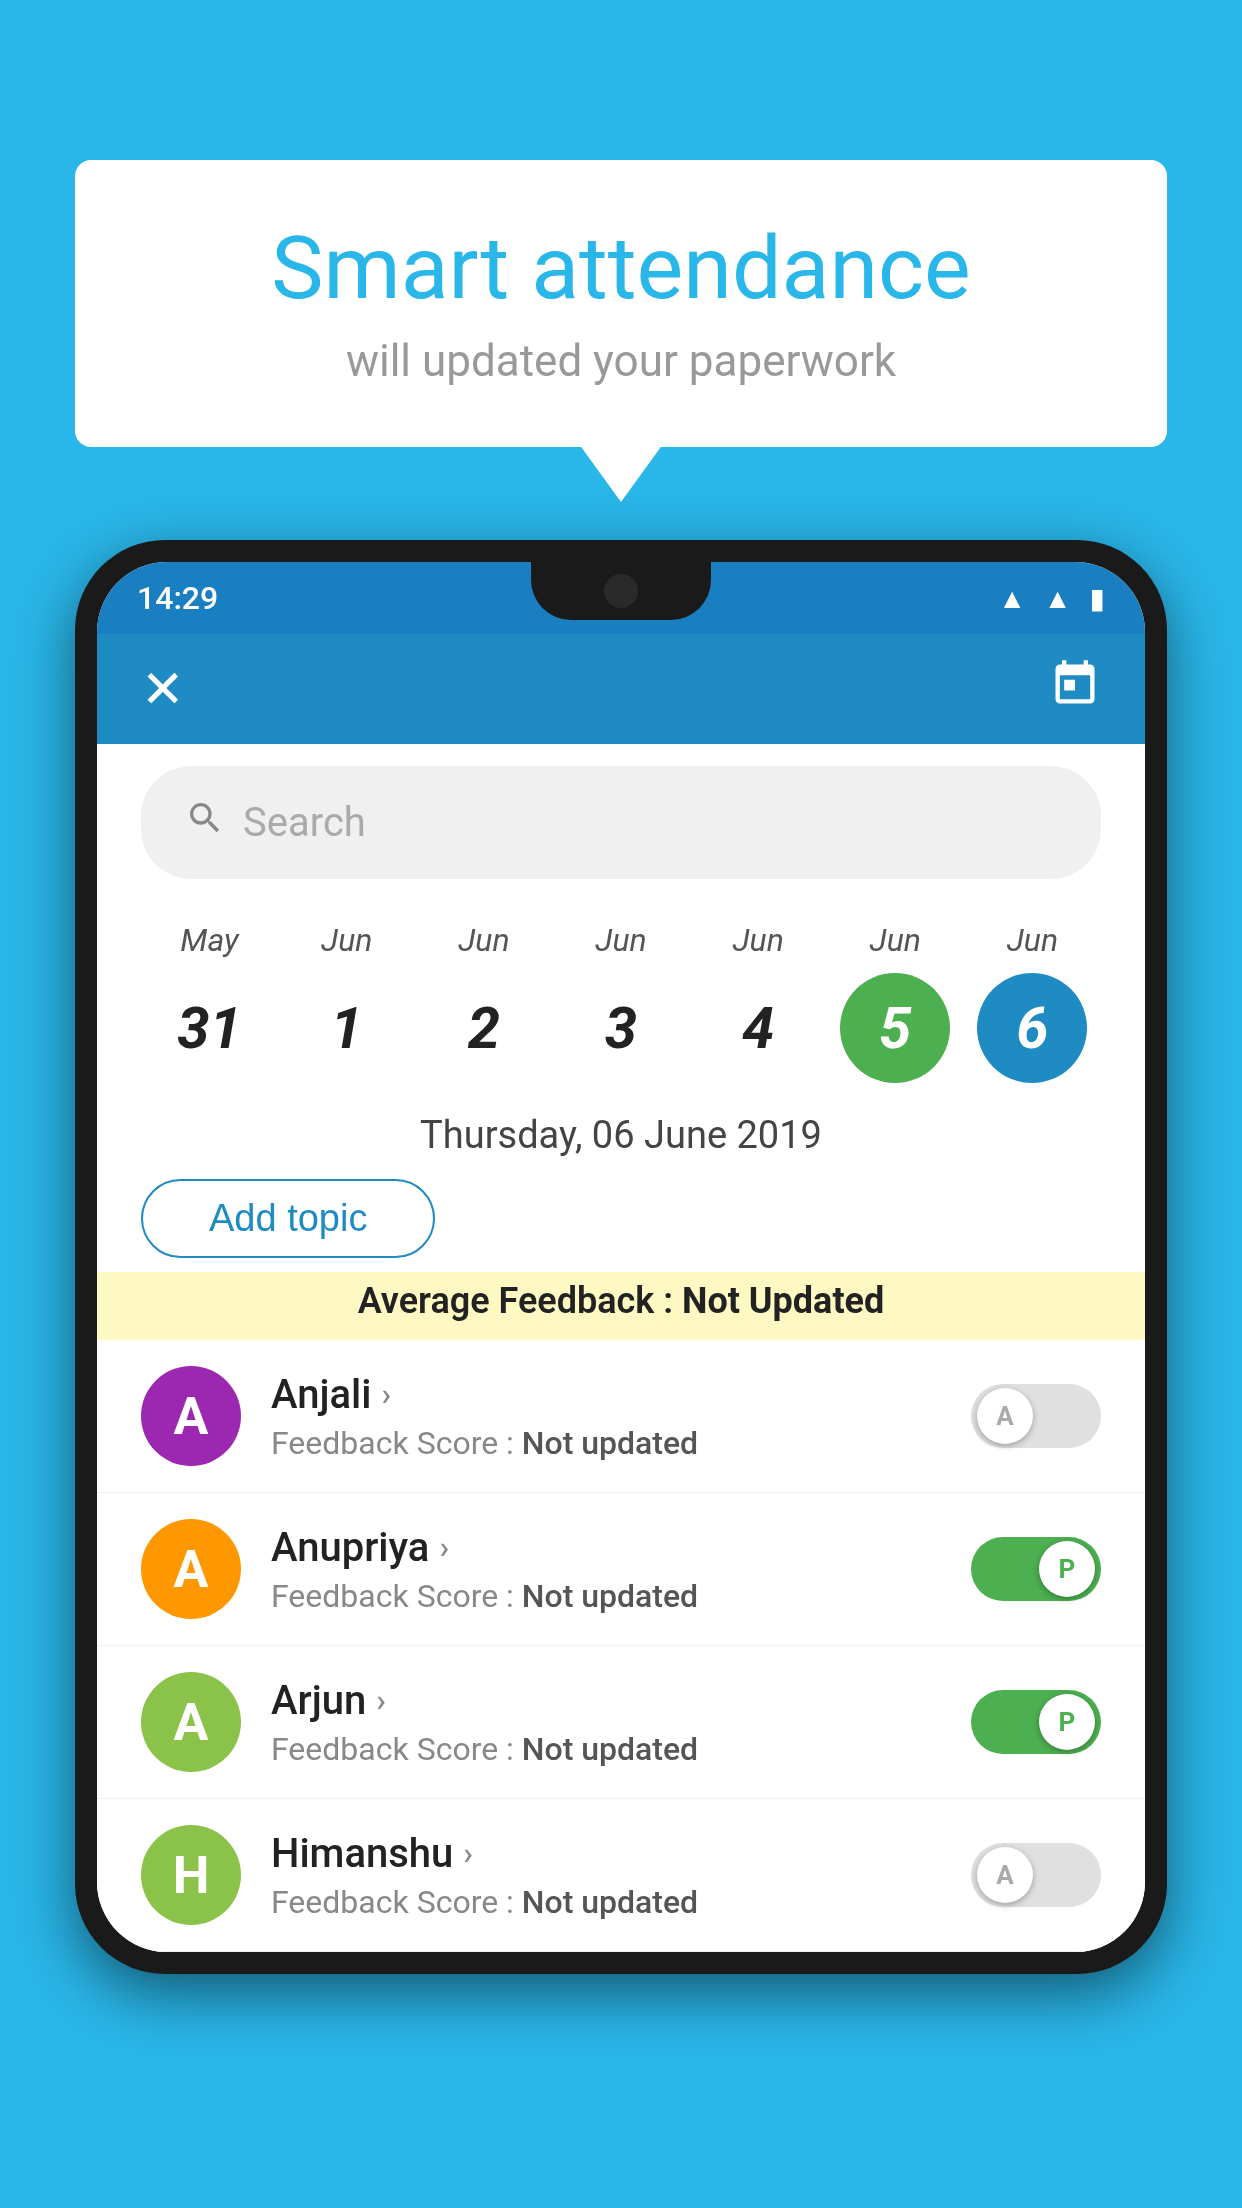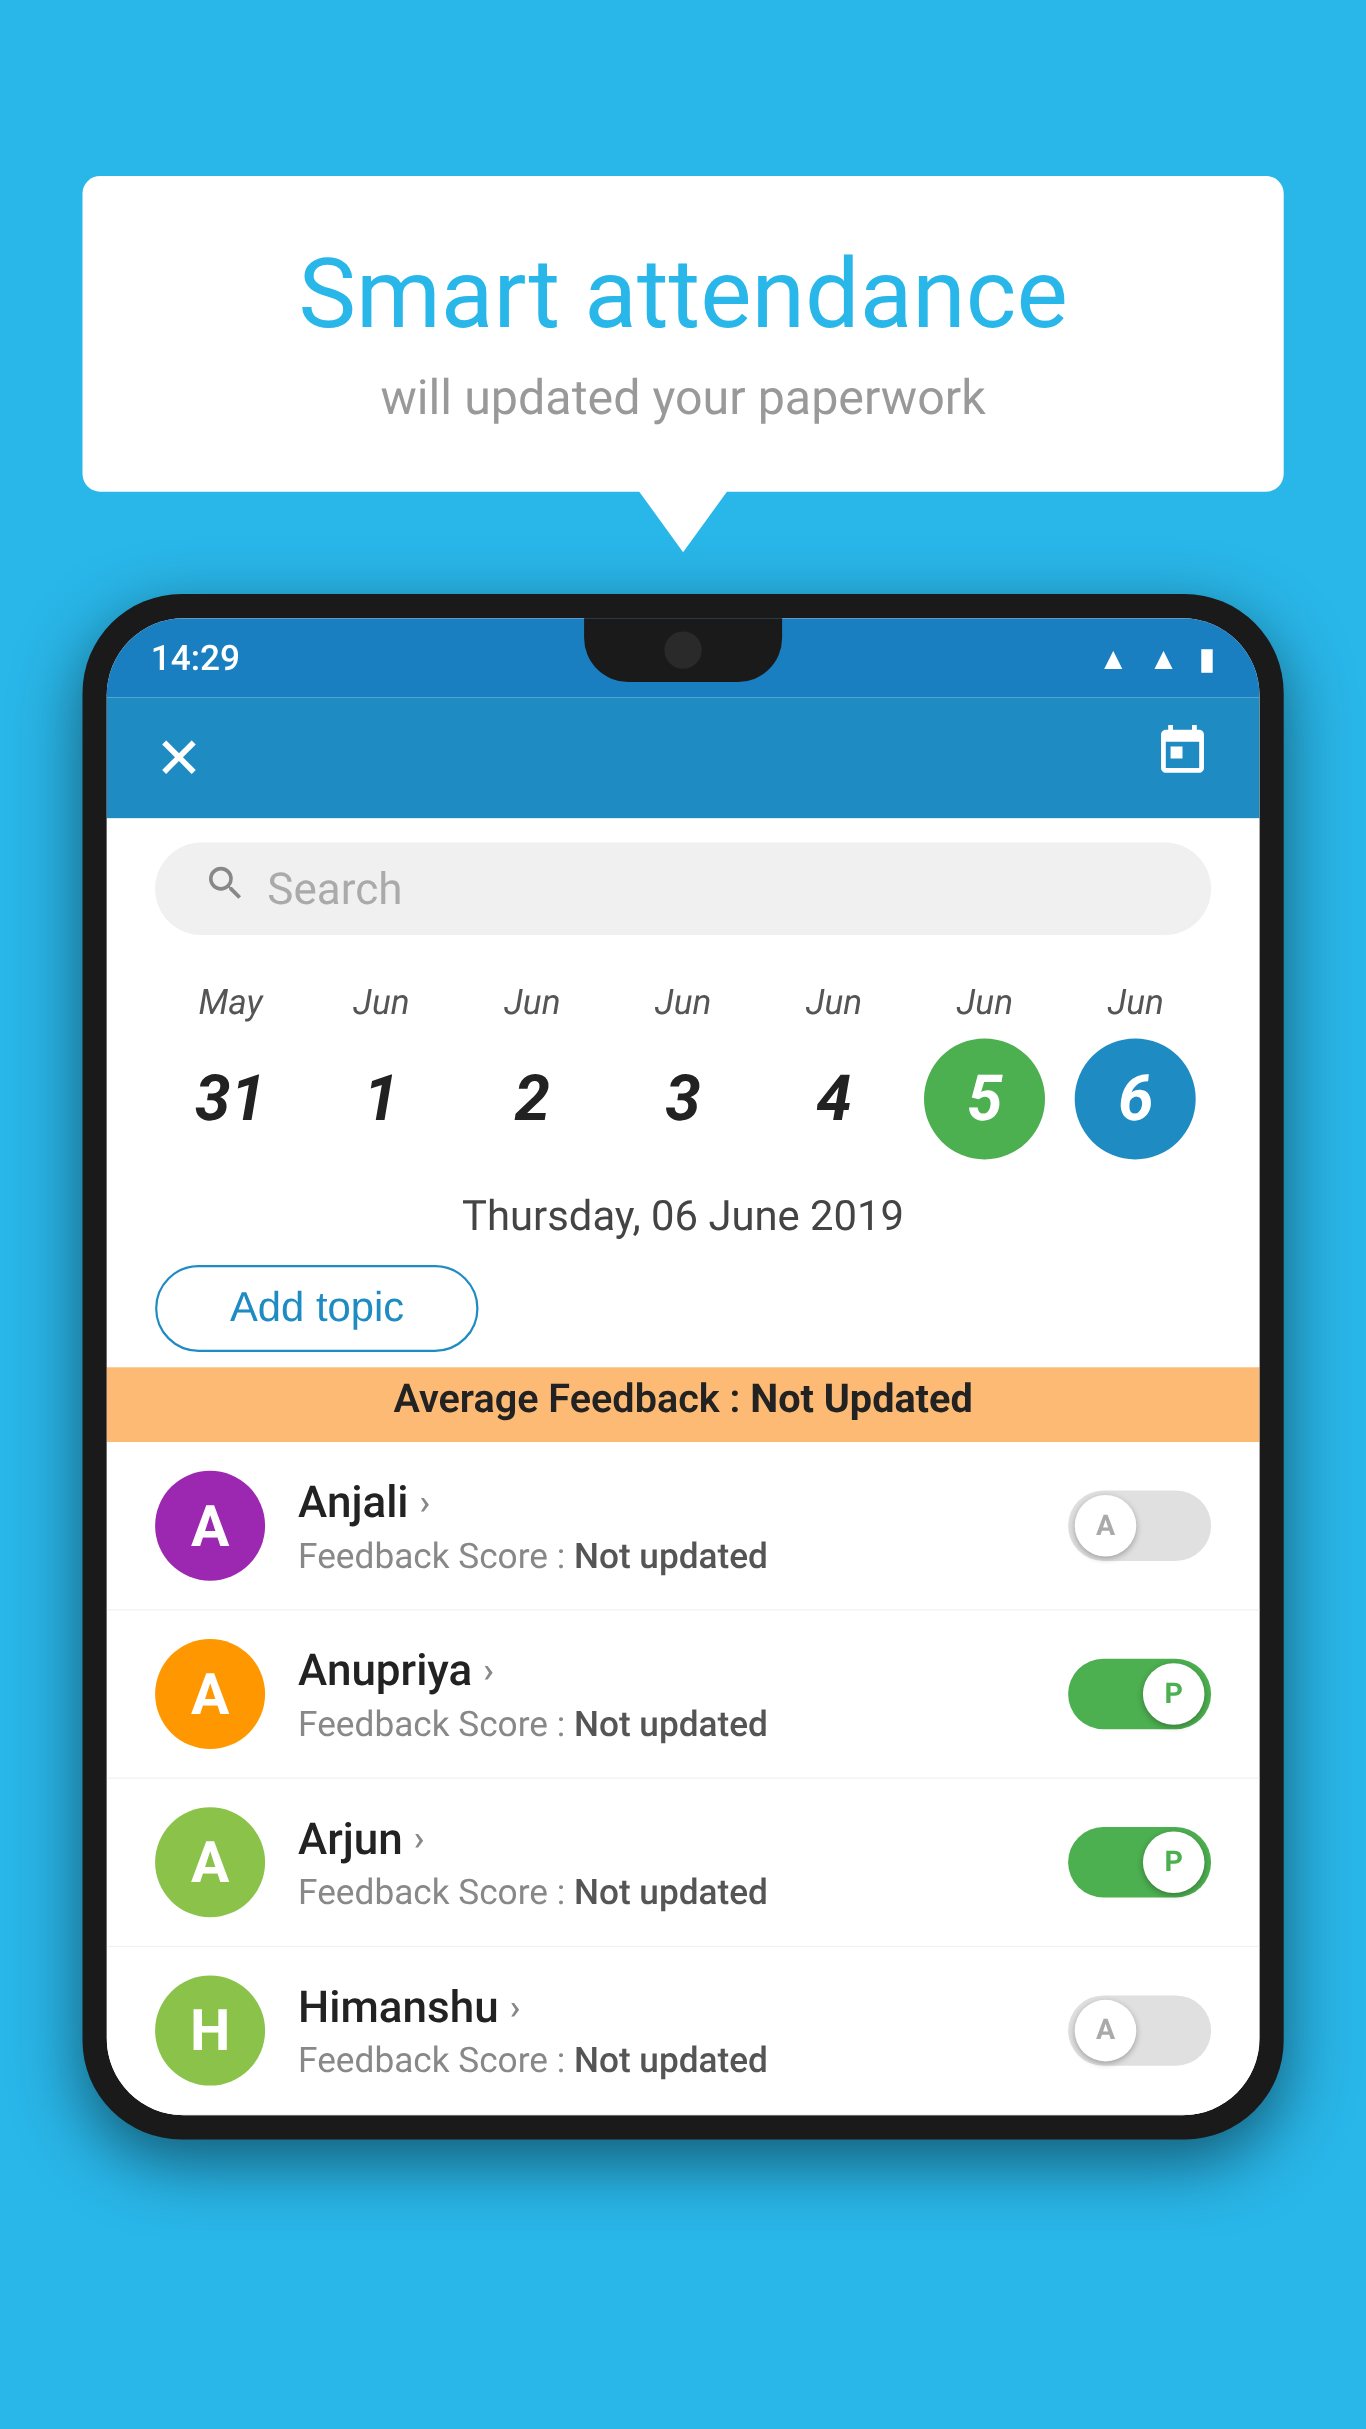--- a/index.html
+++ b/index.html
@@ -142,21 +142,21 @@
     }
 
     
     .search-container {
       background: white;
       padding: 22px 44px;
     }
     .search-bar {
       background: #f0f0f0;
       border-radius: 50px;
-      height: 84px;
+      height: 113px;
       display: flex;
       align-items: center;
       padding: 0 44px;
       gap: 18px;
     }
     .search-icon-wrap {
       color: #888;
       font-size: 40px;
     }
     .search-input-text {
@@ -229,21 +229,21 @@
       border-radius: 50px;
       padding: 16px 66px;
       color: #1e8bc3;
       font-size: 38px;
       background: white;
       cursor: pointer;
     }
 
     
     .feedback-row {
-      background: #fdba74;
+      background: #fef9c3;
       text-align: center;
       padding: 8px 44px 18px;
     }
     .feedback-text {
       font-size: 36px;
       color: #888;
     }
     .feedback-text span {
       color: #222;
       font-weight: 600;

